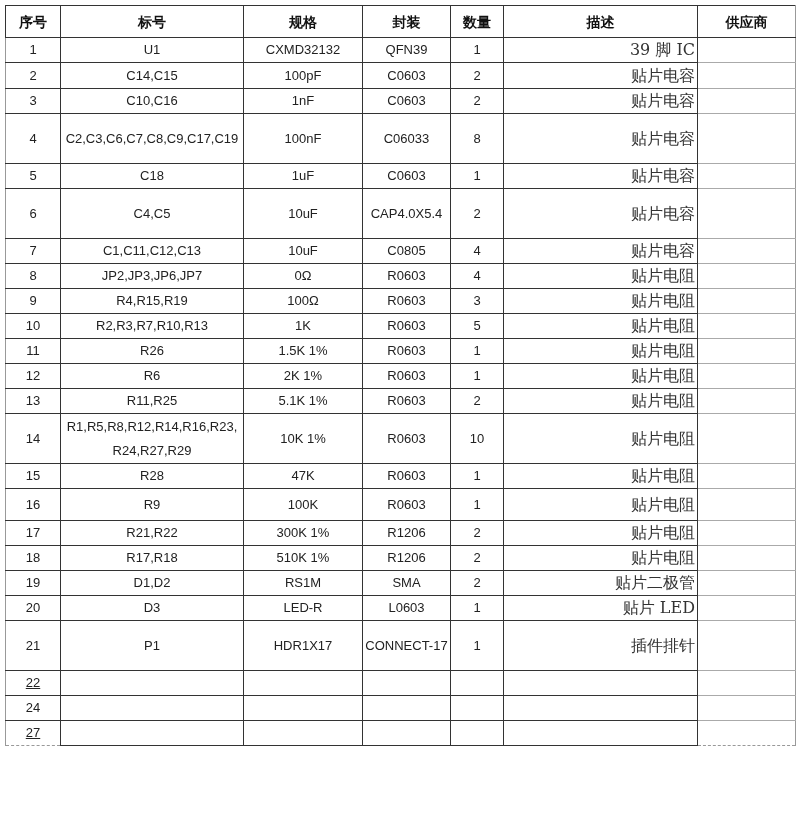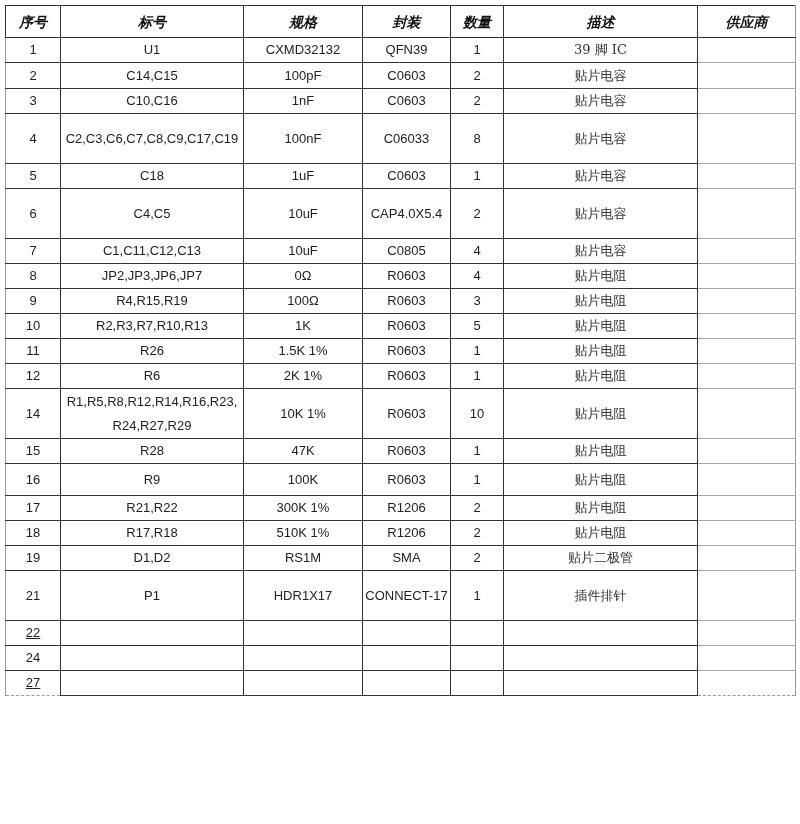--- a/index.html
+++ b/index.html
@@ -1,24 +1,24 @@
 <!DOCTYPE html>
 <html><head>
 <meta charset="utf-8">
 <style>
   html, body { margin:0; padding:0; background:#ffffff; }
   body { width:800px; height:824px; position:relative; overflow:hidden;
          font-family:"Liberation Sans","DejaVu Sans",sans-serif; color:#222; }
   table.bom { position:absolute; left:5px; top:5px; border-collapse:collapse; table-layout:fixed; }
   table.bom td, table.bom th { border:1.5px solid #333; text-align:center; vertical-align:middle;
         font-size:13px; line-height:24px; padding:0 2px; overflow:hidden; }
-  table.bom th { font-weight:bold; font-size:14px; color:#111;font-style:italic; }
+  table.bom th { font-weight:bold; font-size:14px; color:#111; }
   table.bom th.c-supplier, table.bom td.c-supplier { border-right:1px solid #999; }
   table.bom td.c-supplier { border-top:1px solid #aaa; border-bottom:1px solid #aaa; border-left:1.5px solid #333; }
-  table.bom td.c-desc { font-family:"DejaVu Serif","Liberation Serif",serif; font-size:13px; color:#333; }
+  table.bom td.c-desc { font-family:"DejaVu Serif","Liberation Serif",serif; font-size:16px; color:#333;text-align:right; }
   table.bom td.c-idx { border-left:1px solid #999; }
   table.bom tr.last td { border-bottom:1.5px solid #333; }
   table.bom tr.last td.c-idx, table.bom tr.last td.c-supplier { border-bottom:1px dashed #999; }
   .wrap { white-space:normal; word-break:break-all; }
 </style>
 </head>
 <body>
 
 <table class="bom">
   <colgroup>
@@ -143,20 +143,29 @@
       </tr>
       <tr style="height: 25px;">
         <td class="c-idx">12</td>
         <td class="c-des wrap">R6</td>
         <td class="c-spec">2K 1%</td>
         <td class="c-pkg wrap">R0603</td>
         <td class="c-qty">1</td>
         <td class="c-desc">贴片电阻</td>
         <td class="c-supplier"></td>
       </tr>
+      <tr style="height: 25px;">
+        <td class="c-idx">13</td>
+        <td class="c-des wrap">R11,R25</td>
+        <td class="c-spec">5.1K   1%</td>
+        <td class="c-pkg wrap">R0603</td>
+        <td class="c-qty">2</td>
+        <td class="c-desc">贴片电阻</td>
+        <td class="c-supplier"></td>
+      </tr>
       <tr style="height: 50px;">
         <td class="c-idx">14</td>
         <td class="c-des wrap">R1,R5,R8,R12,R14,R16,R23,R24,R27,R29</td>
         <td class="c-spec">10K   1%</td>
         <td class="c-pkg wrap">R0603</td>
         <td class="c-qty">10</td>
         <td class="c-desc">贴片电阻</td>
         <td class="c-supplier"></td>
       </tr>
       <tr style="height: 25px;">
@@ -195,20 +204,29 @@
         <td class="c-desc">贴片电阻</td>
         <td class="c-supplier"></td>
       </tr>
       <tr style="height: 25px;">
         <td class="c-idx">19</td>
         <td class="c-des wrap">D1,D2</td>
         <td class="c-spec">RS1M</td>
         <td class="c-pkg wrap">SMA</td>
         <td class="c-qty">2</td>
         <td class="c-desc">贴片二极管</td>
+        <td class="c-supplier"></td>
+      </tr>
+      <tr style="height: 25px;">
+        <td class="c-idx">20</td>
+        <td class="c-des wrap">D3</td>
+        <td class="c-spec">LED-R</td>
+        <td class="c-pkg wrap">L0603</td>
+        <td class="c-qty">1</td>
+        <td class="c-desc">贴片 LED</td>
         <td class="c-supplier"></td>
       </tr>
       <tr style="height: 50px;">
         <td class="c-idx">21</td>
         <td class="c-des wrap">P1</td>
         <td class="c-spec">HDR1X17</td>
         <td class="c-pkg wrap">CONNECT-17</td>
         <td class="c-qty">1</td>
         <td class="c-desc">插件排针</td>
         <td class="c-supplier"></td>

